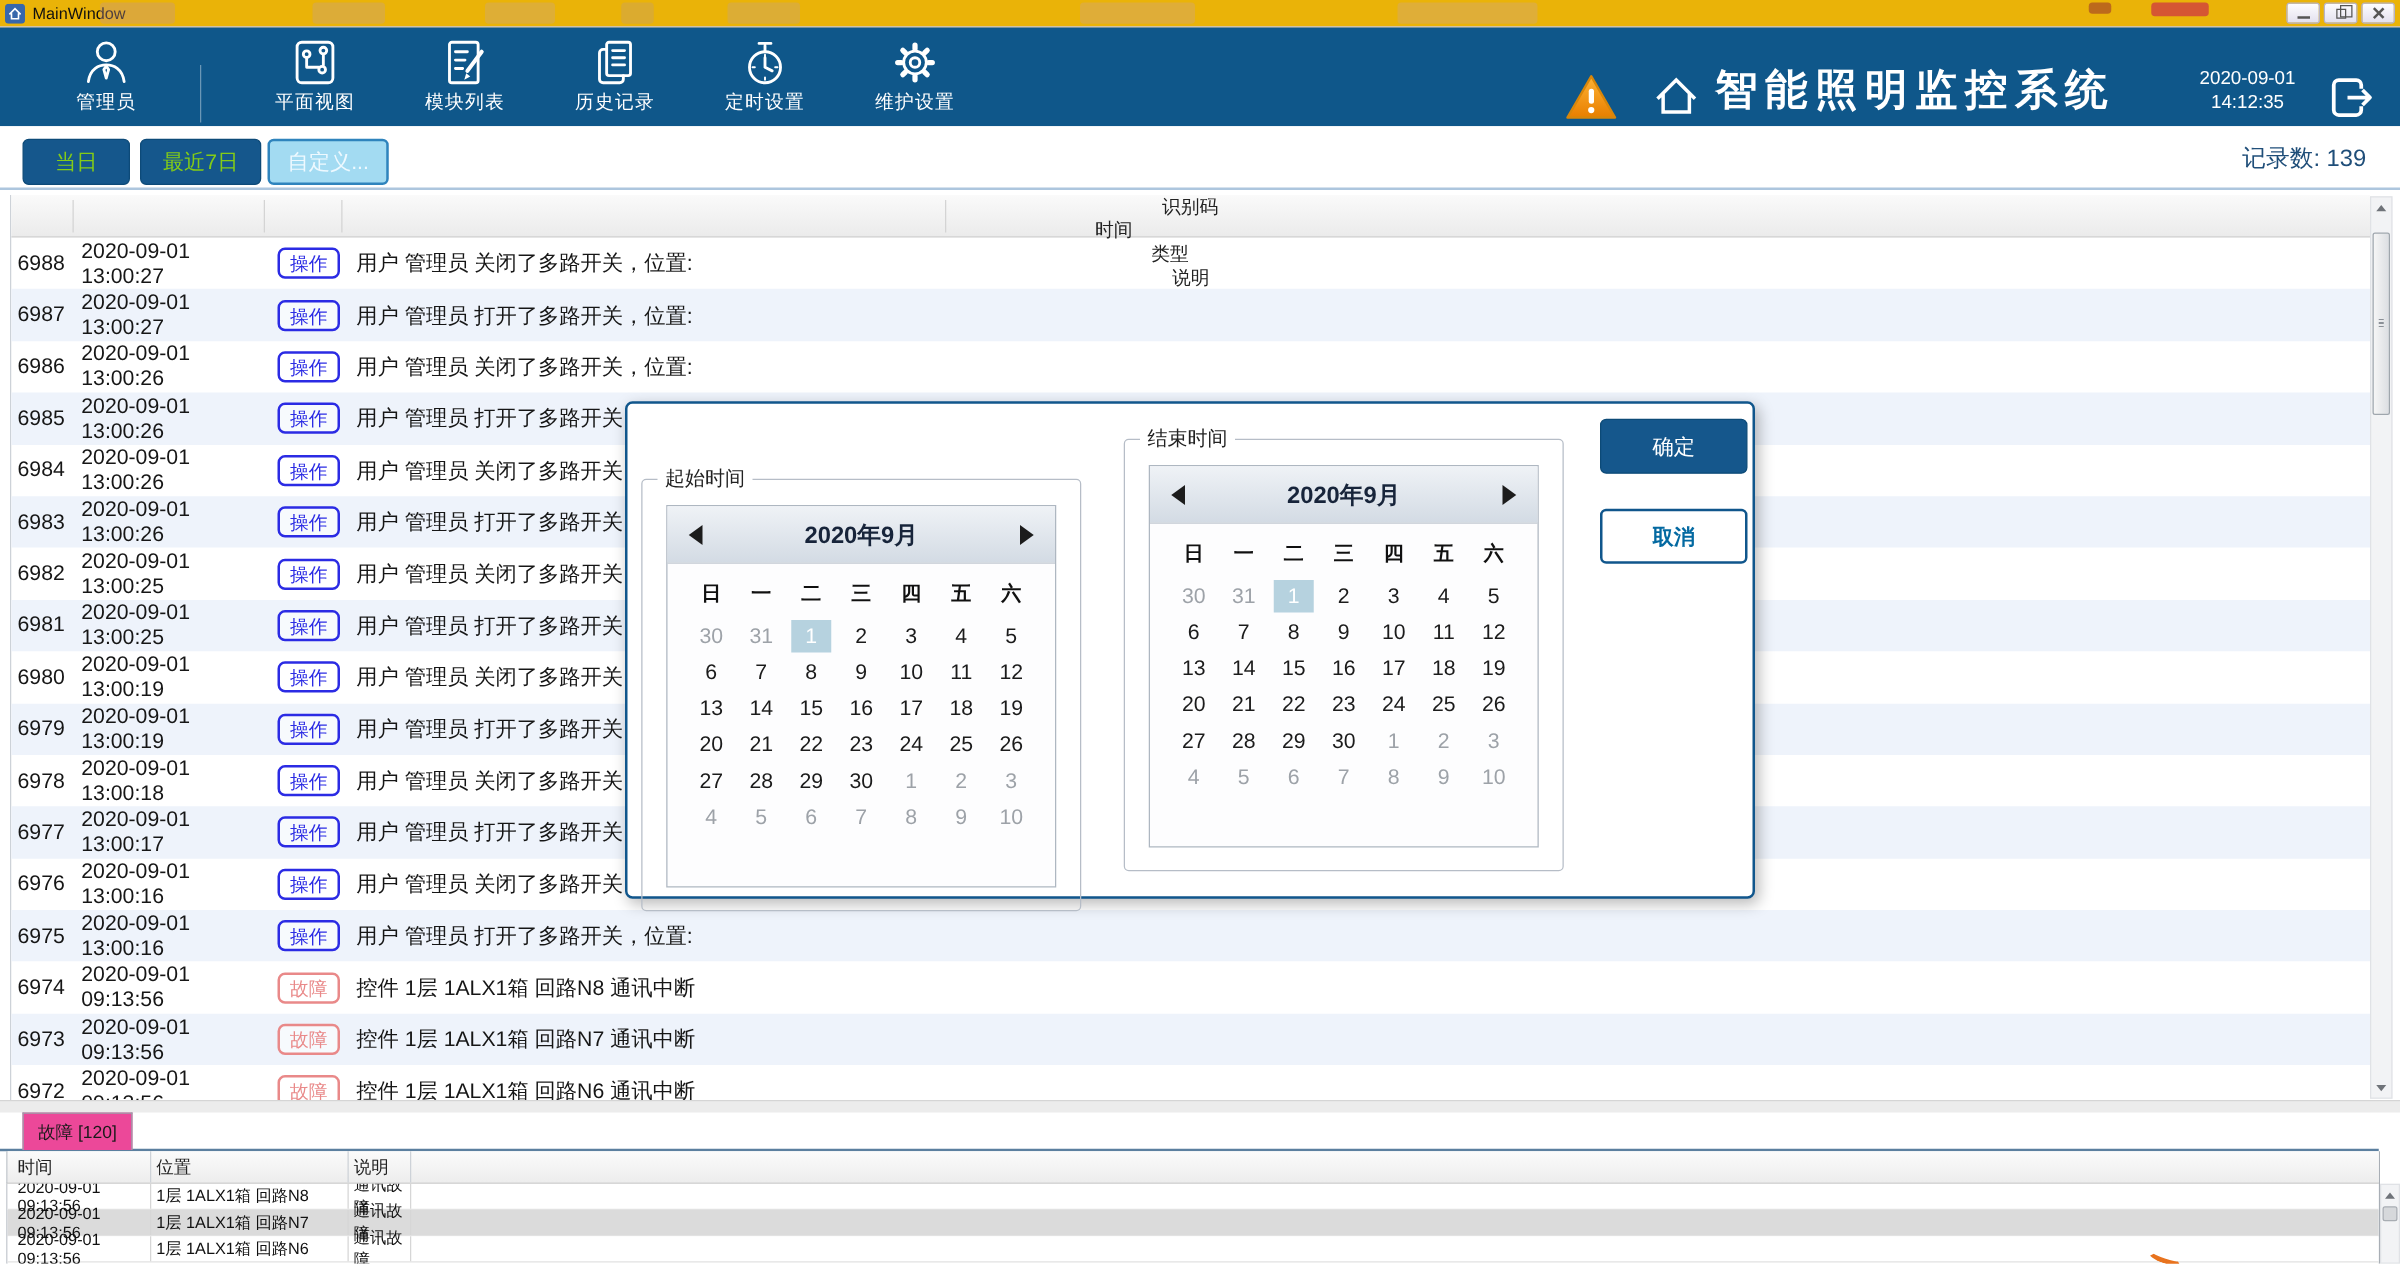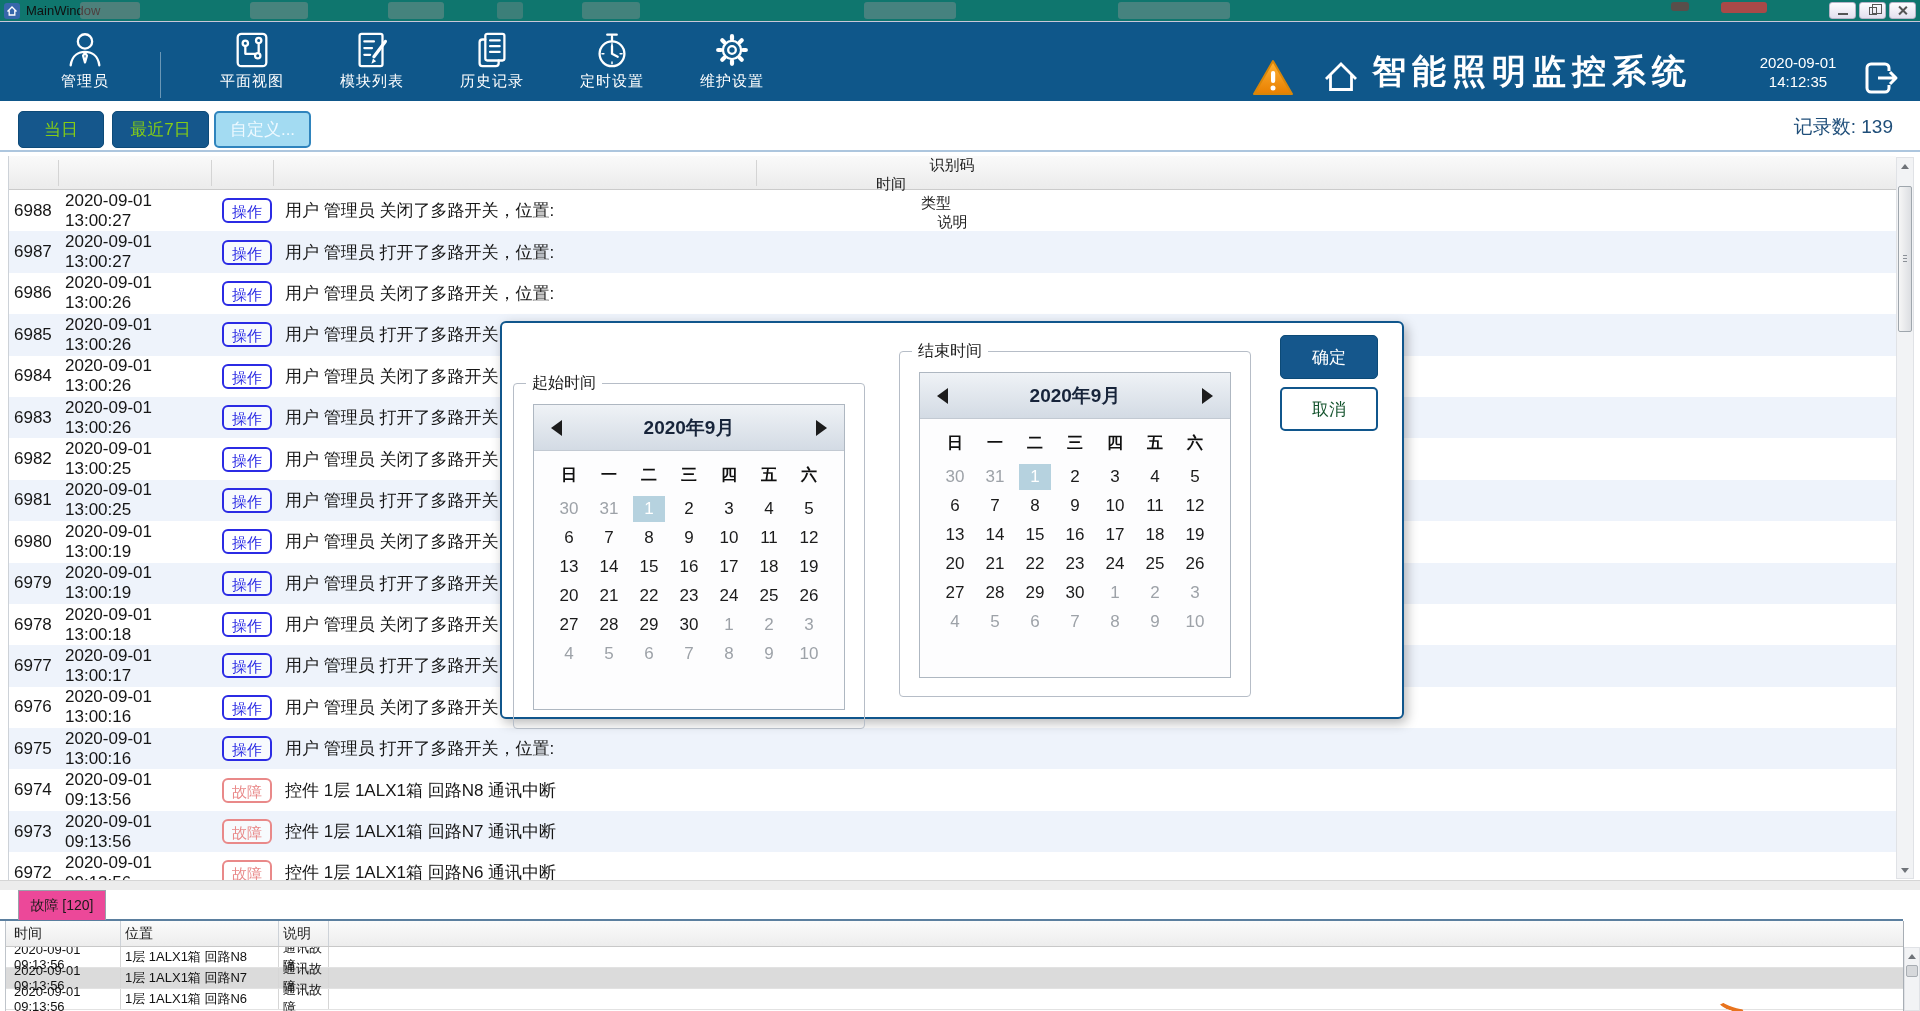--- a/index.html
+++ b/index.html
@@ -5,21 +5,21 @@
   :root{
     --nav:#0f578a; --btn:#15578c; --accent-text:#1f4e79;
     --badge-op:#2b2be4; --badge-fault:#e98989;
     --row-alt:#eef3fb; --sel-day:#b6d2df;
   }
   *{margin:0;padding:0;box-sizing:border-box;}
   html,body{width:1920px;height:1011px;overflow:hidden;}
   body{position:relative;font-family:"Liberation Sans","DejaVu Sans",sans-serif;background:#fff;}
 
   
-  #titlebar{position:absolute;left:0;top:0;width:1920px;height:22px;background:#0f766e;border-bottom:1px solid #cac7d8;}
+  #titlebar{position:absolute;left:0;top:0;width:1920px;height:22px;background:#eab308;border-bottom:1px solid #cac7d8;}
   #app-icon{position:absolute;left:4px;top:3px;width:16px;height:16px;}
   #win-title{position:absolute;left:26px;top:0;line-height:22px;font-size:13px;color:#101010;}
   .blob{position:absolute;top:2px;height:17px;border-radius:3px;}
   .win-btns{position:absolute;right:4px;top:2px;display:flex;gap:3px;}
   .wbtn{width:27px;height:17px;display:flex;align-items:center;justify-content:center;background:linear-gradient(#fdfdff,#e3e0ee);border:1px solid #b7b4c8;border-radius:3px;}
   .glyph-min{width:10px;height:2px;background:#555;margin-top:7px;}
   .glyph-restore{position:relative;width:8px;height:8px;border:1px solid #555;background:transparent;}
   .glyph-restore::before{content:"";position:absolute;left:2px;top:-4px;width:8px;height:8px;border:1px solid #555;}
   .glyph-close{position:relative;width:11px;height:11px;}
   .glyph-close::before,.glyph-close::after{content:"";position:absolute;left:5px;top:0;width:1.6px;height:11px;background:#555;}
@@ -75,23 +75,23 @@
   .calendar{position:absolute;left:19px;top:20px;width:312px;height:306px;border:1px solid #aeb7c1;background:#fdfdfe;}
   .cal-head{height:46px;background:linear-gradient(#eff2f6,#d3dbe4);border-bottom:1px solid #c2c9d2;display:flex;align-items:center;padding:0 17px;}
   .cal-title{flex:1;text-align:center;font-size:19px;font-weight:bold;color:#17243a;}
   .arr{cursor:pointer;width:0;height:0;}
   .arr-l{border-top:8px solid transparent;border-bottom:8px solid transparent;border-right:11px solid #1c1c1c;}
   .arr-r{border-top:8px solid transparent;border-bottom:8px solid transparent;border-left:11px solid #1c1c1c;}
   .cal-weekdays{display:grid;grid-template-columns:repeat(7,40px);justify-content:center;margin-top:14px;text-align:center;font-size:16px;font-weight:bold;color:#101010;}
   .cal-days{display:grid;grid-template-columns:repeat(7,40px);grid-auto-rows:29px;justify-content:center;margin-top:8px;text-align:center;font-size:17px;color:#1b1b1b;align-items:center;}
   .day{cursor:pointer;} .day-out{color:#9da2a8;}
   .day-sel span{display:inline-block;width:32px;height:26px;line-height:26px;background:var(--sel-day);color:#fff;}
-  .dlg-btn{position:absolute;left:778px;width:98px;height:44px;border-radius:5px;font-size:17px;display:flex;align-items:center;justify-content:center;cursor:pointer;}
+  .dlg-btn{position:absolute;left:778px;width:118px;height:44px;border-radius:5px;font-size:17px;display:flex;align-items:center;justify-content:center;cursor:pointer;}
   #btn-ok{top:12px;background:var(--btn);color:#fff;border:1px solid #0c4a77;}
-  #btn-cancel{top:64px;background:#fff;color:#14532d;border:2px solid #10568c;}
+  #btn-cancel{top:84px;background:#fff;color:#0369a1;border:2px solid #10568c;font-weight:bold;}
 
   
   #splitter{position:absolute;left:0;top:880px;width:1920px;height:10px;background:#ececec;border-top:1px solid #d5d5d5;}
   #fault-tab{position:absolute;left:18px;top:890px;width:88px;height:30px;background:#ec4899;border:1px solid #99a1aa;border-bottom:none;font-size:14px;color:#1a1a1a;display:flex;align-items:center;justify-content:center;z-index:3;}
   #panel-topline{position:absolute;left:0;top:919px;width:1903px;height:2px;background:#5b7f9f;}
   #fault-right-border{position:absolute;left:1903px;top:921px;width:1px;height:90px;background:#a8aeb5;}
   #faultheader{position:absolute;left:5px;top:921px;width:1898px;height:26px;background:linear-gradient(#fbfbfb,#ededed);border-bottom:1px solid #c8c8c8;border-left:1px solid #bfc4ca;display:flex;align-items:center;font-size:14px;color:#222;}
   .fh-time{width:115px;padding-left:8px;border-right:1px solid #cdd2d8;height:100%;display:flex;align-items:center;}
   .fh-loc{width:158px;padding-left:4px;border-right:1px solid #cdd2d8;height:100%;display:flex;align-items:center;}
   .fh-desc{width:50px;padding-left:4px;border-right:1px solid #cdd2d8;height:100%;display:flex;align-items:center;}

